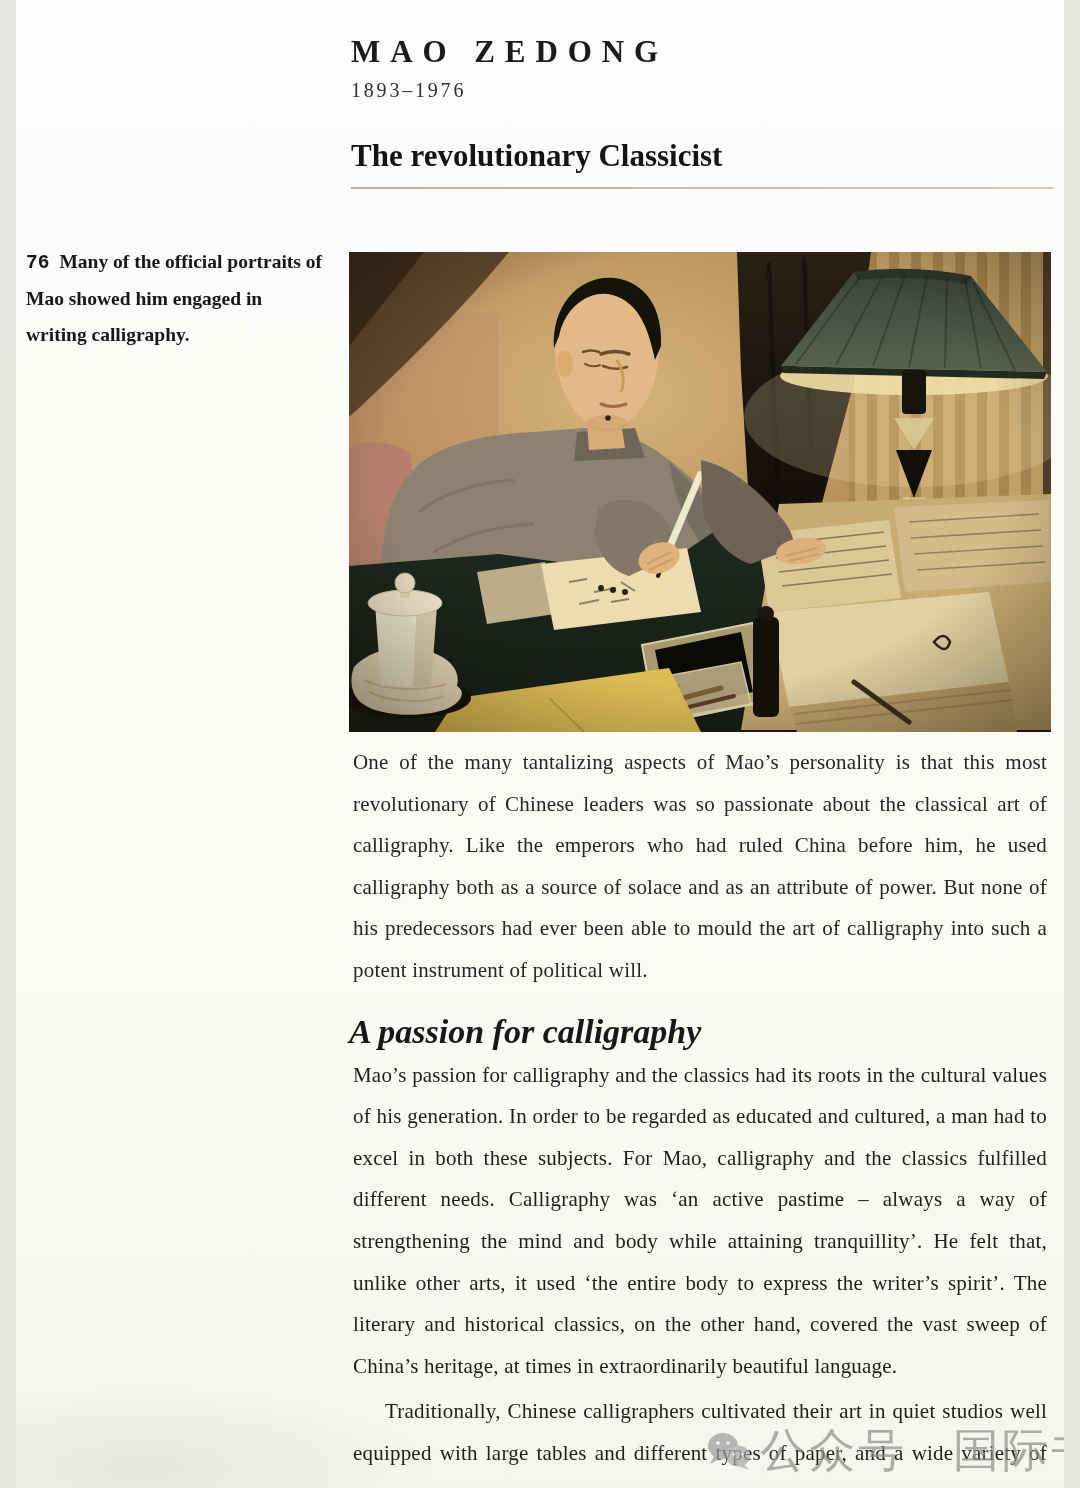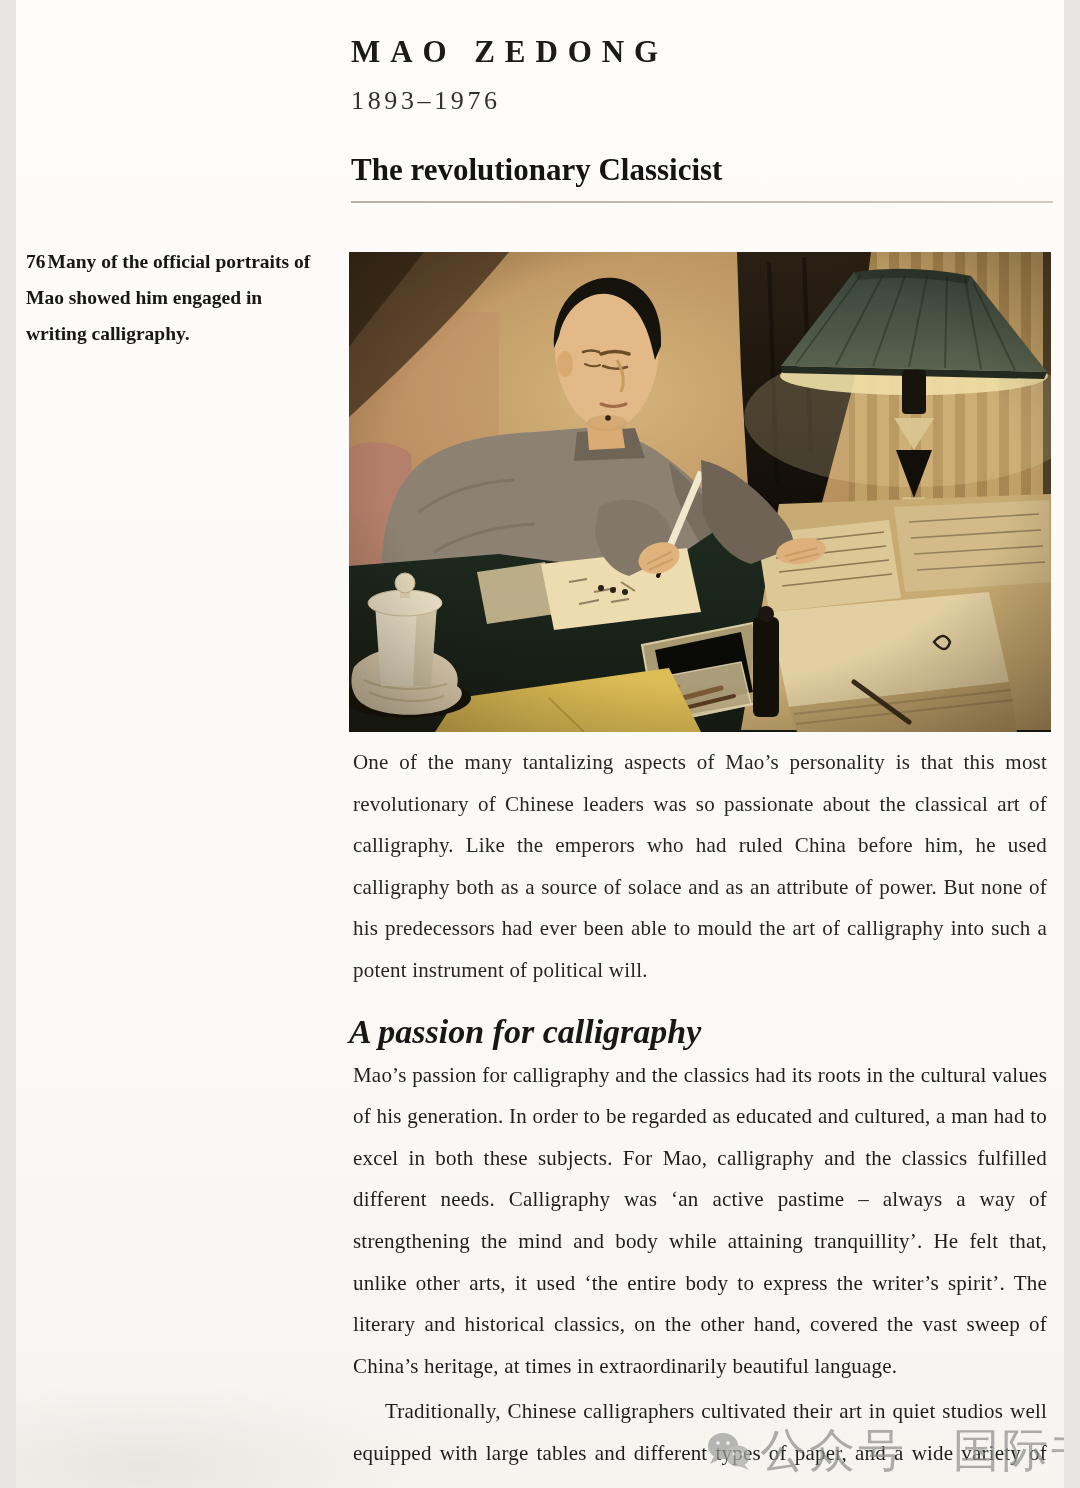--- a/index.html
+++ b/index.html
@@ -4,28 +4,28 @@
 <style>
   html,body{margin:0;padding:0;background:#e8e6e2;}
   .page{position:relative;width:1048px;height:1488px;margin:0 auto;
     background:linear-gradient(180deg,#fdfcfa 0%,#faf9f6 70%,#f5f4ef 100%);
     overflow:hidden;font-family:"Liberation Serif",serif;color:#1c1c1c;}
   .scan-shade{position:absolute;left:0;top:1380px;width:420px;height:108px;
     background:radial-gradient(ellipse at 30% 80%, rgba(190,186,178,.25), transparent 70%);}
   
   .header{position:absolute;left:335px;top:34px;width:702px;}
   .title{font-size:31px;font-weight:600;letter-spacing:.32em;color:#1b1b1b;}
-  .dates{margin-top:16px;font-size:26px;letter-spacing:.14em;color:#30302e;}
+  .dates{margin-top:9px;font-size:20px;letter-spacing:.14em;color:#30302e;}
   .subtitle{margin-top:36px;font-size:31px;font-weight:700;color:#141414;}
   .rule{margin-top:13px;width:702px;height:2px;
     background:linear-gradient(90deg,#b6b0a5,#c4beb3 60%,#cfc9be);}
   
   .caption{position:absolute;left:10px;top:244px;width:300px;font-size:19.5px;
     font-weight:700;line-height:36px;color:#171717;}
-  .cap-num{margin-right:2px;}
+  .cap-num{margin-right:10px;font-family:Liberation Mono, monospace;}
   
   .photo{position:absolute;left:333px;top:252px;width:702px;height:480px;}
   .photo svg{display:block;}
   
   .bodycol{position:absolute;left:333px;top:738px;width:702px;}
   .bodycol p{margin:4px;font-size:21px;line-height:41.6px;text-align:justify;
     color:#1e1e1e;letter-spacing:.2px;}
   p.intro{color:#262626;}
   .sect-head{margin:21px 0 4px 0;font-size:34px;font-style:italic;font-weight:600;color:#181818;}
   p.indented{text-indent:32px;}

